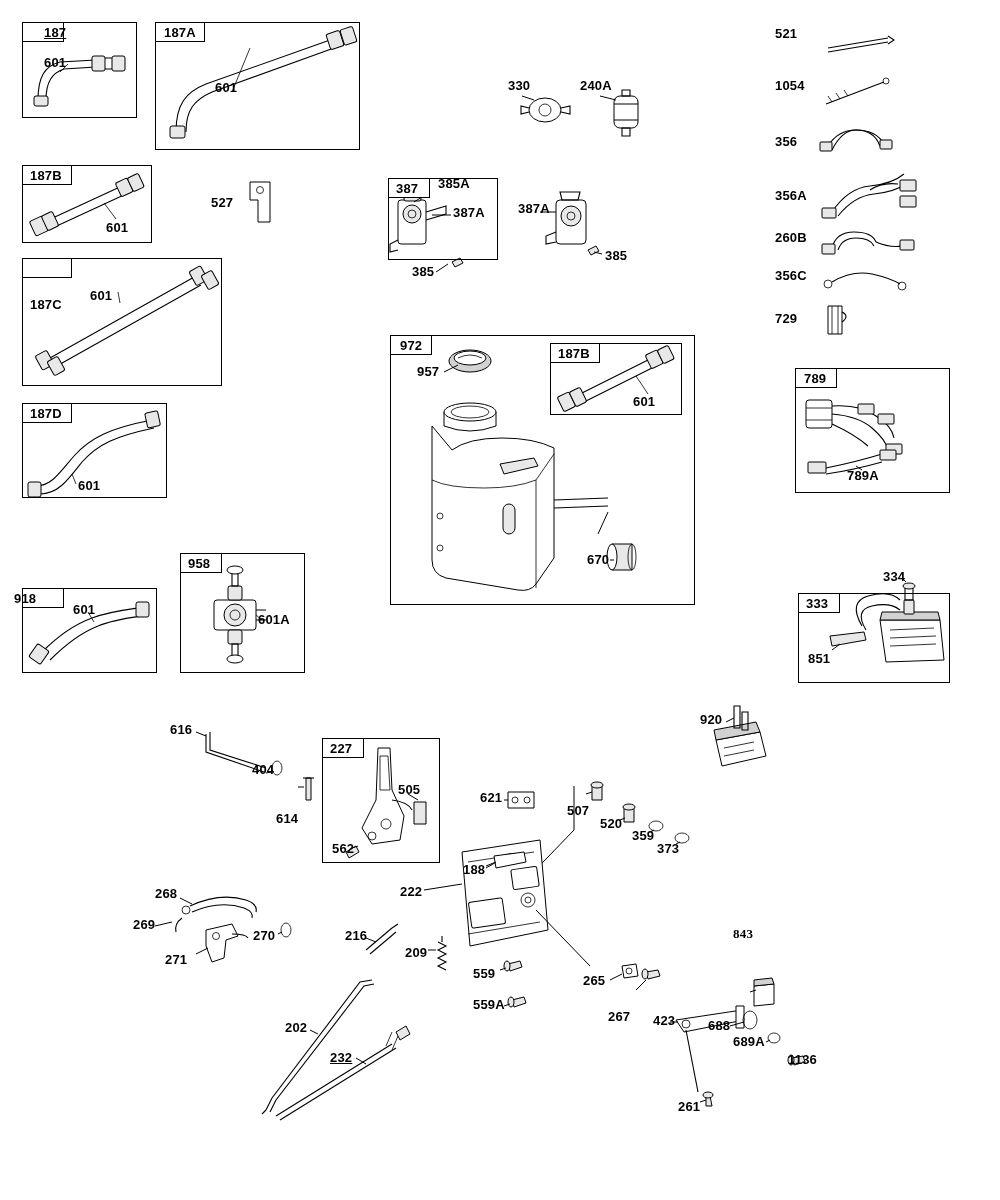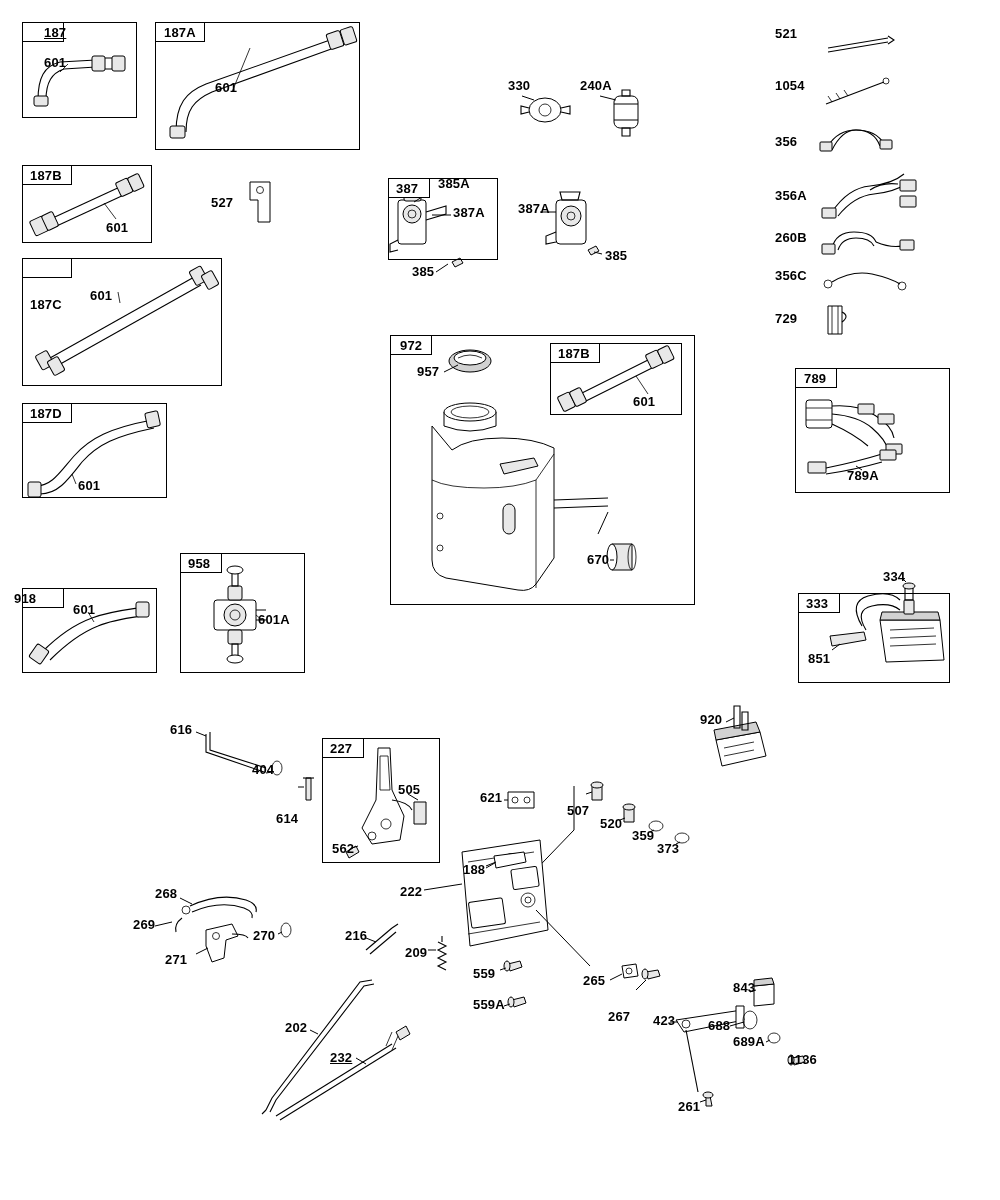--- a/index.html
+++ b/index.html
@@ -518,21 +518,21 @@
   <div class="lbl" style="left:155px;top:886px;">268</div>
   <div class="lbl" style="left:133px;top:917px;">269</div>
   <div class="lbl" style="left:253px;top:928px;">270</div>
   <div class="lbl" style="left:165px;top:952px;">271</div>
   <div class="lbl" style="left:345px;top:928px;">216</div>
   <div class="lbl" style="left:405px;top:945px;">209</div>
   <div class="lbl" style="left:473px;top:966px;">559</div>
   <div class="lbl" style="left:473px;top:997px;">559A</div>
   <div class="lbl" style="left:583px;top:973px;">265</div>
   <div class="lbl" style="left:608px;top:989px;margin-top:20px;">267</div>
-  <div class="lbl" style="left:733px;top:980px;">843</div>
+  <div class="lbl" style="left:733px;top:926px;font-family:Liberation Serif, serif;">843</div>
   <div class="lbl" style="left:653px;top:1013px;">423</div>
   <div class="lbl" style="left:708px;top:1018px;">688</div>
   <div class="lbl" style="left:733px;top:1034px;">689A</div>
   <div class="lbl" style="left:788px;top:1052px;">1136</div>
   <div class="lbl" style="left:285px;top:1020px;">202</div>
   <div class="lbl" style="left:330px;top:1050px;text-decoration:underline;">232</div>
   <div class="lbl" style="left:678px;top:1099px;">261</div>
 
 </div>
 

